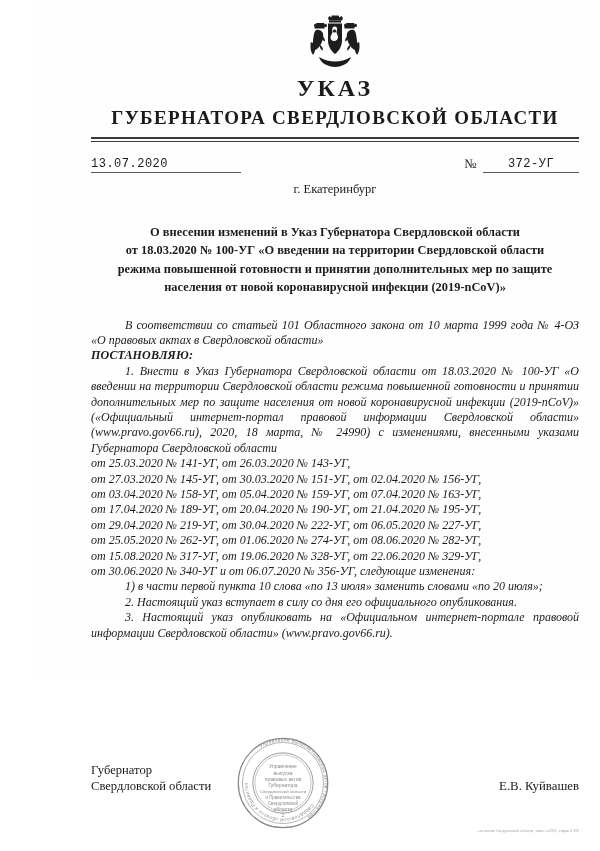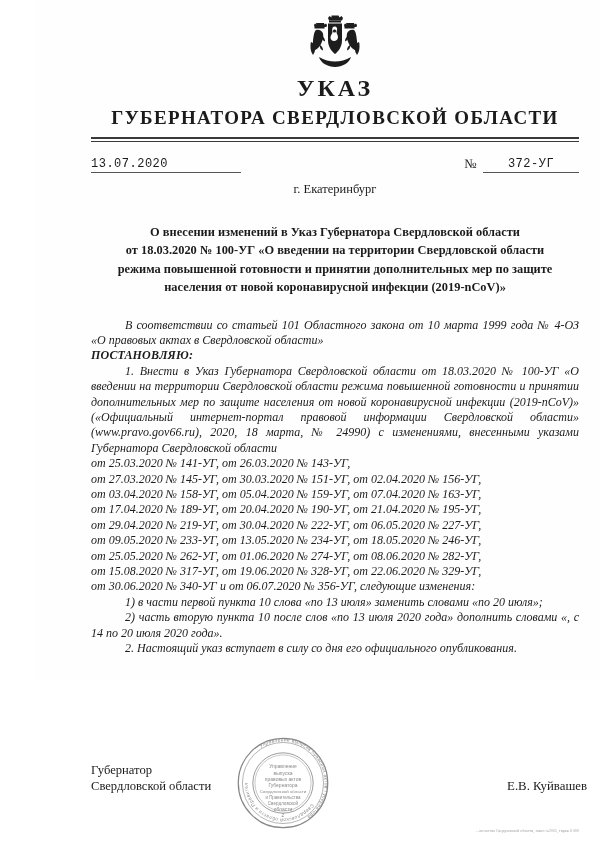--- a/index.html
+++ b/index.html
@@ -137,21 +137,21 @@
     margin: 0;
     letter-spacing: 0.2px;
   }
   .lastline { text-align: left; }
   .nowrapline { white-space: nowrap; }
 
   
   .sign-row {
     position: absolute;
     left: 56px;
-    right: 48px;
+    right: 56px;
     top: 762px;
     display: flex;
     justify-content: space-between;
     align-items: flex-start;
     font-size: 12.6px;
     line-height: 1.3;
   }
   .sign-left { white-space: pre-line; }
   .sign-right { padding-top: 16px; font-size: 12.8px; }
 
@@ -244,29 +244,28 @@
     <p class="decree-word">ПОСТАНОВЛЯЮ:</p>
 
     <p class="para indent">1. Внести в Указ Губернатора Свердловской области от 18.03.2020 № 100-УГ «О введении на территории Свердловской области режима повышенной готовности и принятии дополнительных мер по защите населения от новой коронавирусной инфекции (2019-nCoV)» («Официальный интернет-портал правовой информации Свердловской области» (www.pravo.gov66.ru), 2020, 18 марта, № 24990) с изменениями, внесенными указами Губернатора Свердловской области</p>
 
     <div>
       <div class="para nowrapline" style="text-align:justify;">от 25.03.2020 № 141-УГ, от 26.03.2020 № 143-УГ,</div>
       <div class="para nowrapline">от 27.03.2020 № 145-УГ, от 30.03.2020 № 151-УГ, от 02.04.2020 № 156-УГ,</div>
       <div class="para nowrapline">от 03.04.2020 № 158-УГ, от 05.04.2020 № 159-УГ, от 07.04.2020 № 163-УГ,</div>
       <div class="para nowrapline">от 17.04.2020 № 189-УГ, от 20.04.2020 № 190-УГ, от 21.04.2020 № 195-УГ,</div>
       <div class="para nowrapline">от 29.04.2020 № 219-УГ, от 30.04.2020 № 222-УГ, от 06.05.2020 № 227-УГ,</div>
-      <div class="para nowrapline">от 09.05.2020 № 233-УГ, от 13.05.2020 № 234-УГ, от 18.05.2020 № 246-УГ,</div>
       <div class="para nowrapline">от 25.05.2020 № 262-УГ, от 01.06.2020 № 274-УГ, от 08.06.2020 № 282-УГ,</div>
       <div class="para nowrapline">от 15.08.2020 № 317-УГ, от 19.06.2020 № 328-УГ, от 22.06.2020 № 329-УГ,</div>
       <div class="para lastline nowrapline">от 30.06.2020 № 340-УГ и от 06.07.2020 № 356-УГ, следующие изменения:</div>
     </div>
 
     <p class="para indent">1) в части первой пункта 10 слова «по 13 июля» заменить словами «по 20 июля»;</p>
-    <p class="para indent">2) часть вторую пункта 10 после слов «по 13 июля 2020 года» дополнить словами «, с 14 по 20 июля 2020 года».</p>
     <p class="para indent">2. Настоящий указ вступает в силу со дня его официального опубликования.</p>
+    <p class="para indent">3. Настоящий указ опубликовать на «Официальном интернет-портале правовой информации Свердловской области» (www.pravo.gov66.ru).</p>
   </div>
 
   <svg class="stamp" viewBox="0 0 200 200" aria-hidden="true">
     <defs>
       <path id="seal-outer-path" d="M100,100 m-80,0 a80,80 0 1,1 160,0 a80,80 0 1,1 -160,0"></path>
       <path id="seal-inner-path" d="M100,100 m-68,0 a68,68 0 1,1 136,0 a68,68 0 1,1 -136,0"></path>
     </defs>
     <g fill="none" stroke="#4a4a4a">
       <circle cx="100" cy="100" r="86" stroke-width="2.4"></circle>
       <circle cx="100" cy="100" r="78" stroke-width="1.2"></circle>

